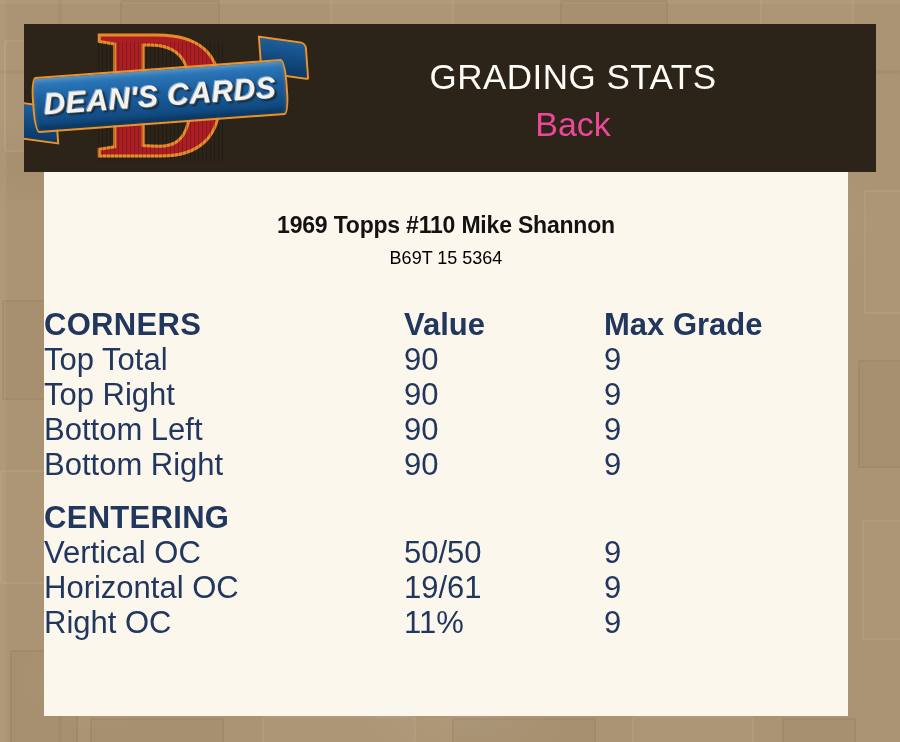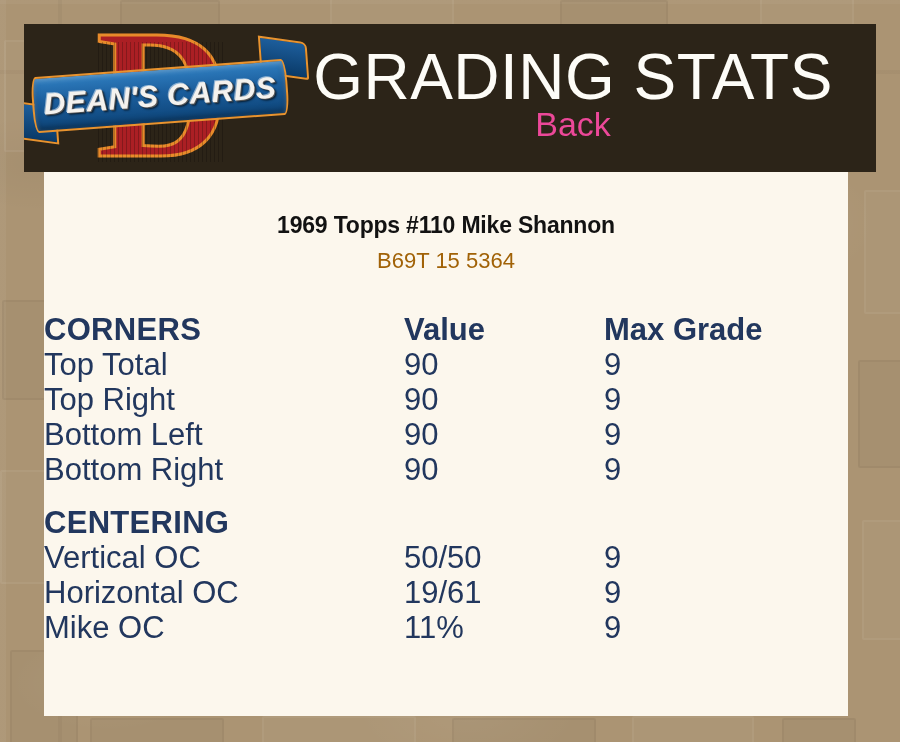--- a/index.html
+++ b/index.html
@@ -140,21 +140,21 @@
   }
 
   
   #header-titles {
     flex: 1 1 auto;
     text-align: center;
     padding-right: 24px;
   }
   #header-main-title {
     color: #fdfcf7;
-    font-size: 64px;
+    font-size: 35px;
     line-height: 52px;
     letter-spacing: 0.5px;
     font-weight: normal;
   }
   #header-sub-title {
     color: #ec4899;
     font-size: 34px;
     line-height: 42px;
     font-weight: normal;
   }
@@ -172,22 +172,22 @@
   #card-title {
     text-align: center;
     font-size: 23px;
     font-weight: bold;
     color: #121212;
     padding-top: 40px;
     letter-spacing: -0.2px;
   }
   #card-subtitle {
     text-align: center;
-    font-size: 22px;
-    color: #a16207;
+    font-size: 18px;
+    color: #000000;
     padding-top: 9px;
   }
 
   
   #stats-table {
     margin: 38px 0 0 0;
     width: 100%;
     border-collapse: collapse;
     color: #22375e;
   }
@@ -300,20 +300,20 @@
           <td class="col-label">Vertical OC</td>
           <td class="col-value">50/50</td>
           <td class="col-grade">9</td>
         </tr>
         <tr class="data-row">
           <td class="col-label">Horizontal OC</td>
           <td class="col-value">19/61</td>
           <td class="col-grade">9</td>
         </tr>
         <tr class="data-row">
-          <td class="col-label">Mike OC</td>
+          <td class="col-label">Right OC</td>
           <td class="col-value">11%</td>
           <td class="col-grade">9</td>
         </tr>
       </tbody>
   </table>
 
 </div>
 
 </body></html>

